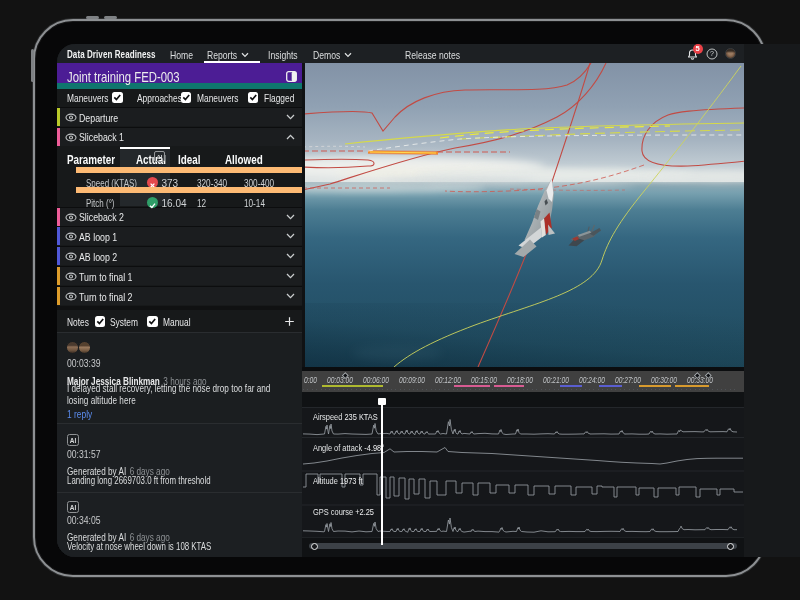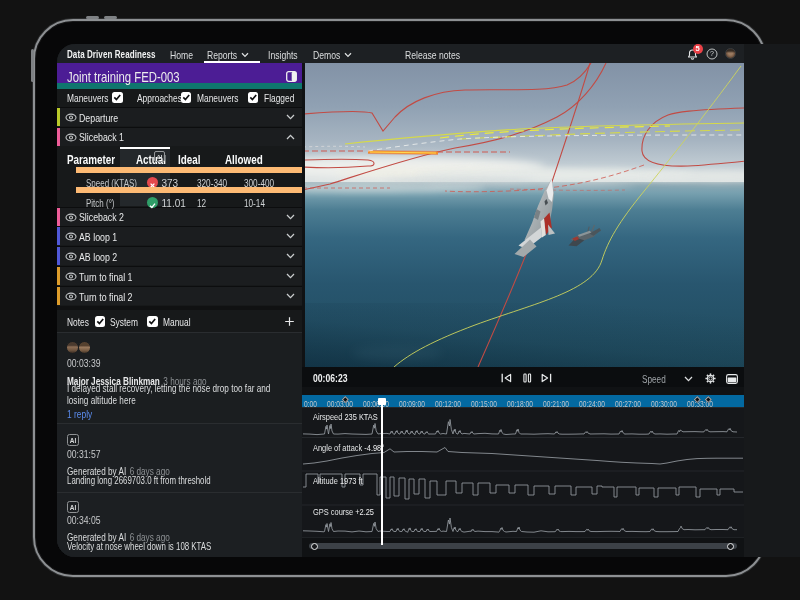--- a/index.html
+++ b/index.html
@@ -47,21 +47,21 @@
 .body{font-size:10.5px;color:#dcdedf;line-height:11.8px;}
 .reply{font-size:10.5px;color:#5c8df0;}
 .aicard{position:absolute;left:0;width:245px;background:#1c1f22;border-top:1px solid #2a2d30;}
 .aib{position:absolute;left:10px;top:10px;width:12px;height:12px;border:1px solid #8f9294;border-radius:2.5px;color:#d6d8d9;font-size:6.5px;font-weight:bold;text-align:center;line-height:11px;}
 .sbthumb{position:absolute;left:245px;top:247px;width:1.6px;height:235px;background:#45494d;border-radius:1px;}
 
 .main{position:absolute;left:245px;top:19px;width:442px;height:494px;background:#101214;}
 .scene{position:absolute;left:3px;top:0;width:439px;height:304px;}
 .vbar{position:absolute;left:0;top:304px;width:442px;height:20px;background:#0b0d0f;}
 .vtime{position:absolute;left:11px;top:4.5px;font-size:10.5px;font-weight:bold;color:#f0f1f2;}
-.tstrip{position:absolute;left:0;top:332px;width:442px;height:21px;background:#0369a1;}
+.tstrip{position:absolute;left:0;top:308px;width:442px;height:21px;background:#404040;font-style:italic;}
 .tlbl{position:absolute;top:4px;font-size:8.3px;color:#c2c5c8;}
 .seg{position:absolute;top:14.4px;height:1.6px;}
 .dots{position:absolute;left:1px;top:18.4px;width:434px;height:1.1px;background:repeating-linear-gradient(90deg,#4d5156 0 1px,transparent 1px 4.4px);}
 .dia{position:absolute;top:2.2px;width:4.6px;height:4.6px;border:1px solid #a4a8ab;transform:rotate(45deg);background:#0e1013;}
 .charts{position:absolute;left:0;top:344px;width:442px;height:131px;background:#15171a;}
 .clbl{position:absolute;font-size:9.3px;color:#e3e5e6;}
 .clbl b{font-weight:400;color:#eff0f1;}
 .hsb{position:absolute;left:7px;top:480px;width:428px;height:6px;background:#3c4147;border-radius:3px;}
 .knob{position:absolute;top:-0.5px;width:7px;height:7px;border-radius:50%;background:#17191c;border:1.6px solid #e8eaeb;}
 .ph{position:absolute;left:79.3px;top:342px;width:1.4px;height:140px;background:#fff;}
@@ -233,21 +233,21 @@
             </svg></div>
         <span class="td" style="left:85.5px;">373</span>
         <span class="td" style="left:121px;"><span class="sx" style="transform:scaleX(0.82);">320-340</span></span>
         <span class="td" style="left:168px;"><span class="sx" style="transform:scaleX(0.82);">300-400</span></span>
       </div>
       <div class="trow" style="top:39.8px;">
         <span class="td" style="left:10px;color:#c3c6c8;"><span class="sx" style="transform:scaleX(0.8);">Pitch (°)</span></span>
         <div class="sic" style="left:71px;background:#2f9e68;"><svg width="11" height="11" viewBox="0 0 11 11">
               <path d="M3 5.7 L4.9 7.5 L8 3.7" stroke="#fff" stroke-width="1.3" fill="none"></path>
             </svg></div>
-        <span class="td" style="left:85.5px;">11.01</span>
+        <span class="td" style="left:85.5px;">16.04</span>
         <span class="td" style="left:121px;"><span class="sx" style="transform:scaleX(0.82);">12</span></span>
         <span class="td" style="left:168px;"><span class="sx" style="transform:scaleX(0.82);">10-14</span></span>
       </div>
     </div>
     <div class="abs" style="left:0;top:243px;width:245px;height:4px;background:#101112;"></div>
 
     <div class="notes">
       <div class="nhead">
         <span class="lbl abs" style="left:10px;top:6px;"><span class="sx" style="transform:scaleX(0.8);">Notes</span></span>
         <div class="cb" style="left:37.5px;top:6px;">

